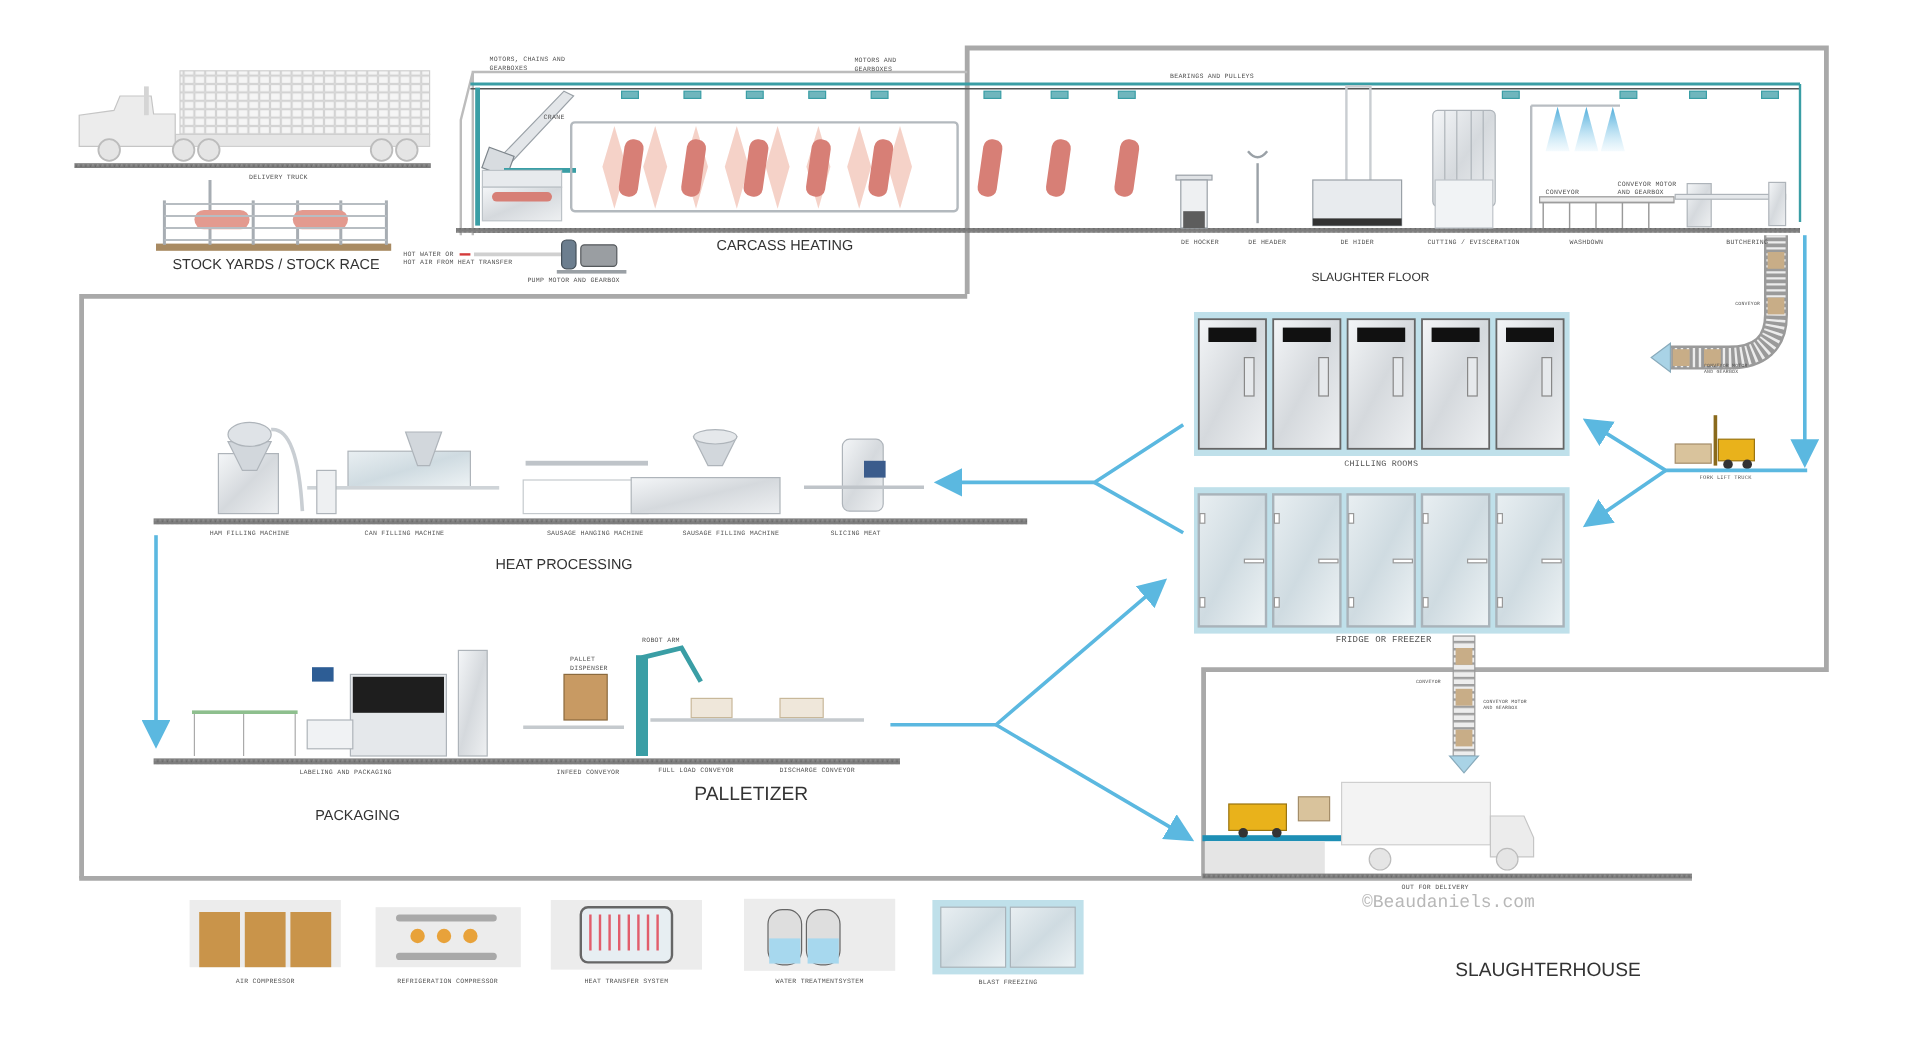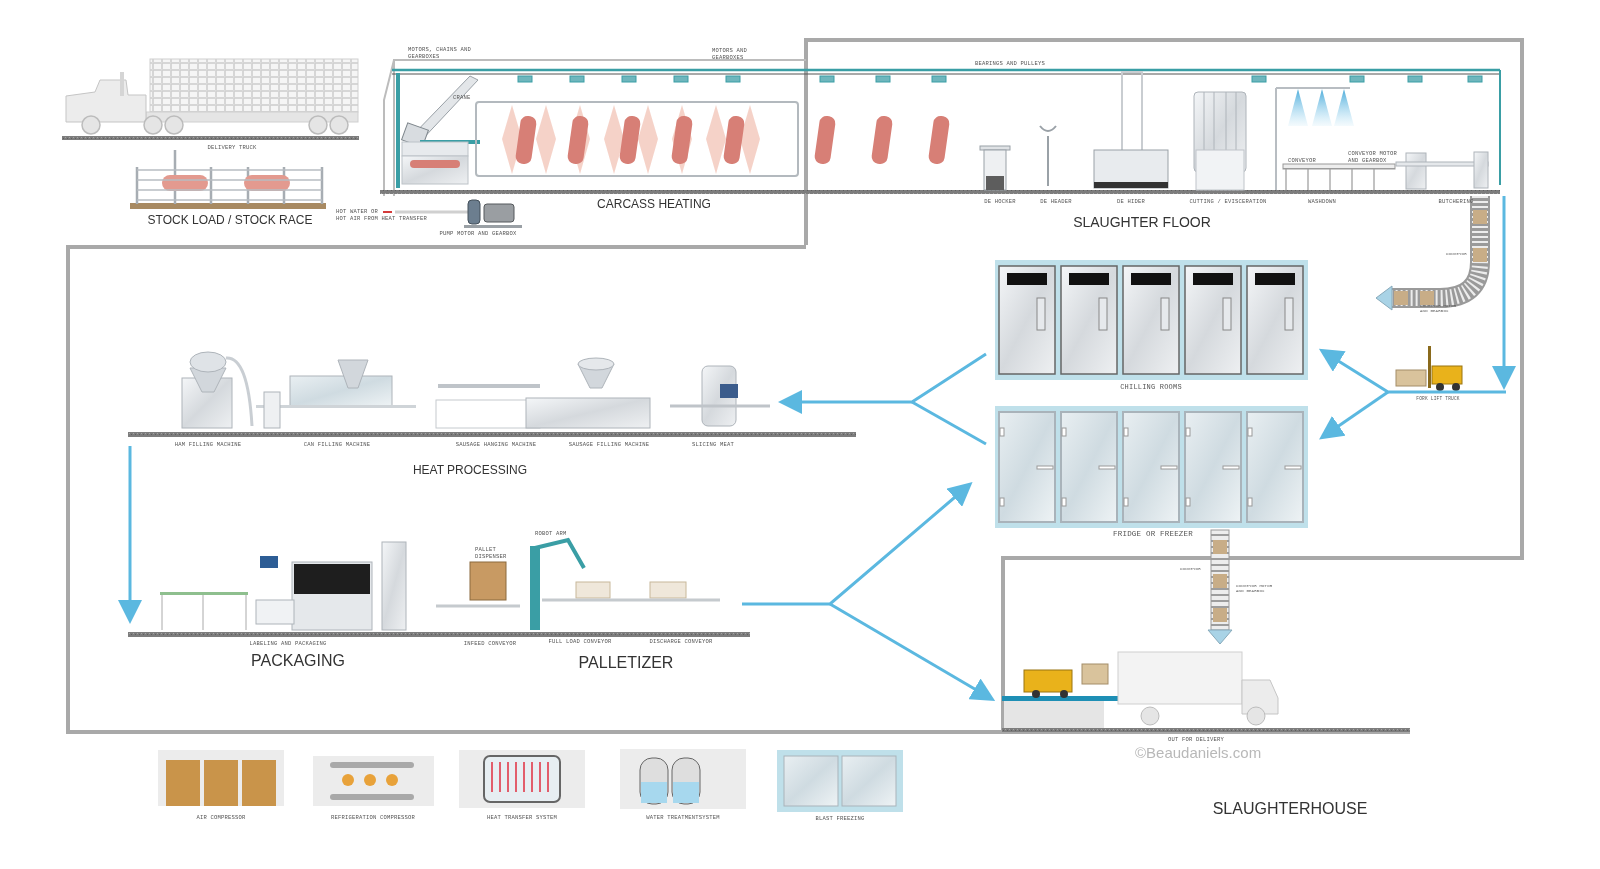--- a/index.html
+++ b/index.html
@@ -1,21 +1,21 @@
 <!DOCTYPE html>
 <html><head>
 <meta charset="utf-8">
 <style>
   html,body{margin:0;padding:0;background:#fff;}
   body{width:1600px;height:869px;position:relative;overflow:hidden;font-family:"Liberation Sans",sans-serif;}
   #stage{position:absolute;left:0;top:0;width:1600px;height:869px;}
   .lbl{position:absolute;font-family:Liberation Mono, monospace;color:#555;font-size:5.5px;letter-spacing:0.2px;white-space:nowrap;text-transform:uppercase;}
   .lbl.c{transform:translateX(-50%);text-align:center;}
   .sec{position:absolute;font-family:"Liberation Sans",sans-serif;color:#333;font-size:13px;white-space:nowrap;transform:translateX(-50%);text-align:right;}
-  .wm{position:absolute;font-family:Liberation Sans, sans-serif;color:#b8b8b8;font-size:15px;}
+  .wm{position:absolute;font-family:Liberation Mono, monospace;color:#b8b8b8;font-size:15px;}
 </style>
 </head>
 <body>
 
 <div id="stage">
 <svg width="1600" height="869" viewBox="0 0 1600 869" xmlns="http://www.w3.org/2000/svg">
   <defs>
     <linearGradient id="metal" x1="0" y1="0" x2="1" y2="1">
       <stop offset="0" stop-color="#f4f6f8"></stop>
           <stop offset="0.5" stop-color="#d5d9dd"></stop>
@@ -402,55 +402,55 @@
   </g>
   <g>
     <rect x="777" y="750" width="126" height="62" fill="#bfe0ea"></rect>
     <rect x="784" y="756" width="54" height="50" fill="url(#glass)" stroke="#a9b3ba"></rect>
     <rect x="842" y="756" width="54" height="50" fill="url(#glass)" stroke="#a9b3ba"></rect>
   </g>
 </svg>
 
 
 <span class="lbl c" style="left:232px;top:144px">DELIVERY TRUCK</span>
-<span class="sec" style="left:230px;top:213px;font-size:12px">STOCK LOAD / STOCK RACE</span>
+<span class="sec" style="left:230px;top:213px;font-size:12px">STOCK YARDS / STOCK RACE</span>
 <span class="lbl" style="left:408px;top:46px">MOTORS, CHAINS AND</span>
 <span class="lbl" style="left:408px;top:53px">GEARBOXES</span>
 <span class="lbl" style="left:712px;top:47px">MOTORS AND</span>
 <span class="lbl" style="left:712px;top:54px">GEARBOXES</span>
 <span class="lbl" style="left:453px;top:94px">CRANE</span>
 <span class="lbl" style="left:336px;top:208px">HOT WATER OR</span>
 <span class="lbl" style="left:336px;top:215px">HOT AIR FROM HEAT TRANSFER</span>
 <span class="lbl c" style="left:478px;top:230px">PUMP MOTOR AND GEARBOX</span>
 <span class="sec" style="left:654px;top:197px;font-size:12px">CARCASS HEATING</span>
 <span class="lbl c" style="left:1010px;top:60px">BEARINGS AND PULLEYS</span>
 <span class="lbl c" style="left:1000px;top:198px">DE HOCKER</span>
 <span class="lbl c" style="left:1056px;top:198px">DE HEADER</span>
 <span class="lbl c" style="left:1131px;top:198px">DE HIDER</span>
 <span class="lbl c" style="left:1228px;top:198px">CUTTING / EVISCERATION</span>
 <span class="lbl c" style="left:1322px;top:198px">WASHDOWN</span>
 <span class="lbl" style="left:1288px;top:157px">CONVEYOR</span>
 <span class="lbl" style="left:1348px;top:150px">CONVEYOR MOTOR</span>
 <span class="lbl" style="left:1348px;top:157px">AND GEARBOX</span>
 <span class="lbl c" style="left:1456px;top:198px">BUTCHERING</span>
-<span class="sec" style="left:1142px;top:214px;font-size:14px">SLAUGHTER FLOOR</span>
+<span class="sec" style="left:1142px;top:226px;font-size:10px">SLAUGHTER FLOOR</span>
 <span class="lbl" style="left:1446px;top:252px;font-size:4px">CONVEYOR</span>
 <span class="lbl" style="left:1420px;top:304px;font-size:4px">CONVEYOR MOTOR</span>
 <span class="lbl" style="left:1420px;top:309px;font-size:4px">AND GEARBOX</span>
 <span class="lbl c" style="left:1438px;top:396px;font-size:4.5px">FORK LIFT TRUCK</span>
 <span class="lbl c" style="left:1151px;top:383px;font-size:7px">CHILLING ROOMS</span>
 <span class="lbl c" style="left:1153px;top:530px;font-size:7.5px">FRIDGE OR FREEZER</span>
 <span class="lbl c" style="left:208px;top:441px">HAM FILLING MACHINE</span>
 <span class="lbl c" style="left:337px;top:441px">CAN FILLING MACHINE</span>
 <span class="lbl c" style="left:496px;top:441px">SAUSAGE HANGING MACHINE</span>
 <span class="lbl c" style="left:609px;top:441px">SAUSAGE FILLING MACHINE</span>
 <span class="lbl c" style="left:713px;top:441px">SLICING MEAT</span>
 <span class="sec" style="left:470px;top:463px;font-size:12px">HEAT PROCESSING</span>
 <span class="lbl c" style="left:288px;top:640px">LABELING AND PACKAGING</span>
-<span class="sec" style="left:298px;top:652px;font-size:16px">PACKAGING</span>
+<span class="sec" style="left:298px;top:672px;font-size:12px">PACKAGING</span>
 <span class="lbl" style="left:535px;top:530px">ROBOT ARM</span>
 <span class="lbl" style="left:475px;top:546px">PALLET</span>
 <span class="lbl" style="left:475px;top:553px">DISPENSER</span>
 <span class="lbl c" style="left:490px;top:640px">INFEED CONVEYOR</span>
 <span class="lbl c" style="left:580px;top:638px">FULL LOAD CONVEYOR</span>
 <span class="lbl c" style="left:681px;top:638px">DISCHARGE CONVEYOR</span>
 <span class="sec" style="left:626px;top:654px;font-size:16px">PALLETIZER</span>
 <span class="lbl" style="left:1180px;top:567px;font-size:4px">CONVEYOR</span>
 <span class="lbl" style="left:1236px;top:584px;font-size:4px">CONVEYOR MOTOR</span>
 <span class="lbl" style="left:1236px;top:589px;font-size:4px">AND GEARBOX</span>

